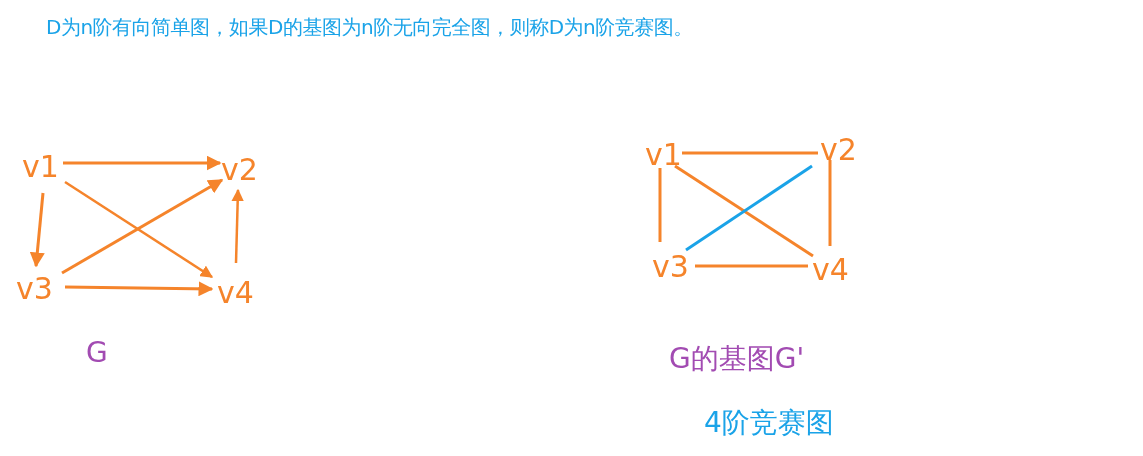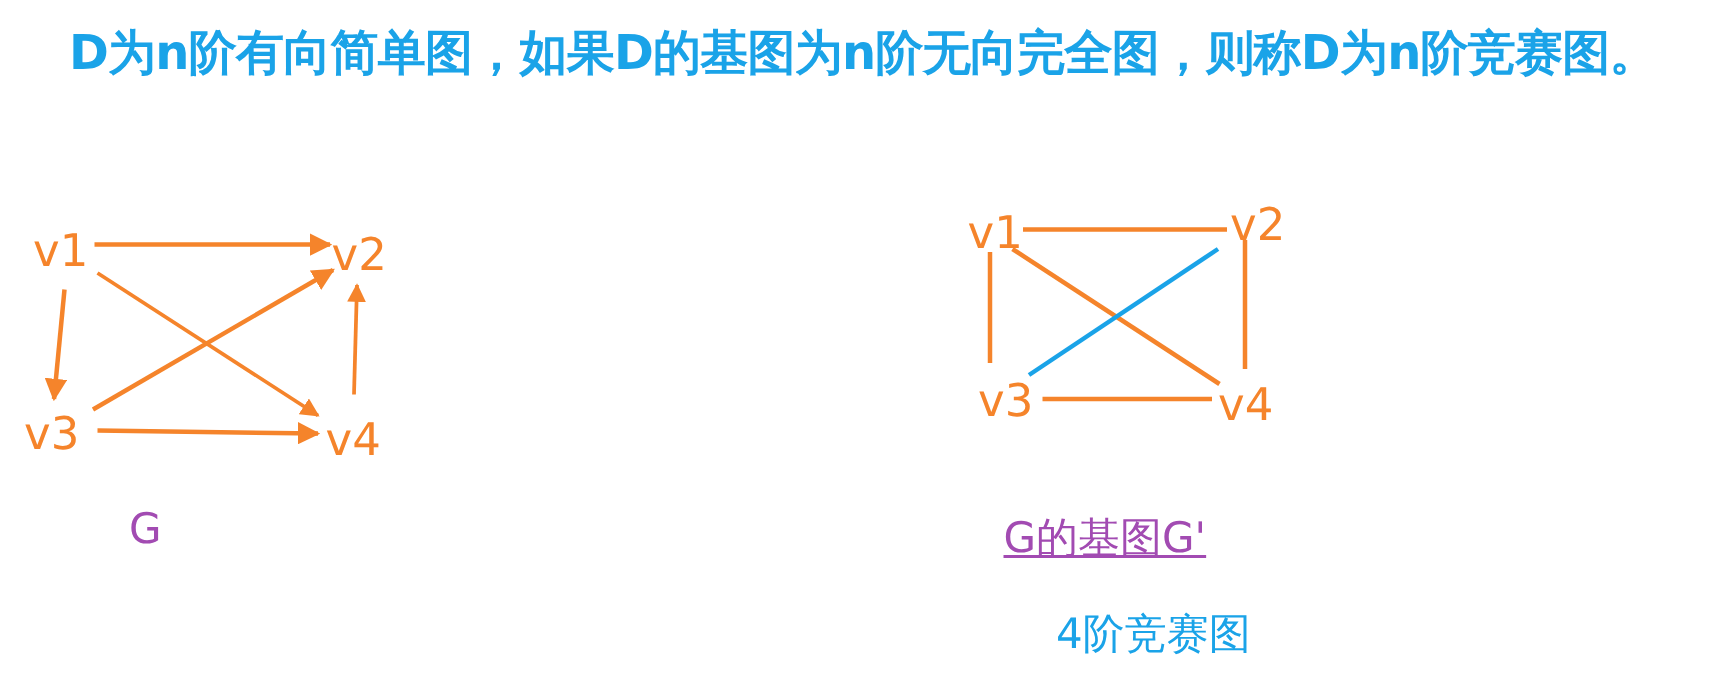--- a/index.html
+++ b/index.html
@@ -1,24 +1,24 @@
 <!DOCTYPE html>
 <html><head>
 <meta charset="utf-8">
 <style>
   html, body { margin: 0; padding: 0; background: #ffffff; }
   body { width: 1143px; height: 456px; position: relative; overflow: hidden;
          font-family: "DejaVu Sans", "Liberation Sans", sans-serif; }
-  .title { position: absolute; left: 46px; top: 14px; font-size: 32px; color: #1aa3e8;
-           white-space: nowrap; letter-spacing: -0.5px; font-weight: bold; }
+  .title { position: absolute; left: 46px; top: 14px; font-size: 20px; color: #1aa3e8;
+           white-space: nowrap; letter-spacing: -0.5px; }
   svg.graph { position: absolute; left: 0; top: 0; }
   .vlabel { font-family: "DejaVu Sans", sans-serif; font-size: 30px; fill: #f5842b; }
   .caption { position: absolute; font-size: 28px; white-space: nowrap; }
   .cap-g { left: 86px; top: 336px; color: #a24bb2; }
-  .cap-base { left: 669px; top: 340px; color: #a24bb2; text-decoration: underline; }
+  .cap-base { left: 669px; top: 340px; color: #a24bb2; }
   .cap-t { left: 660px; top: 404px; color: #1aa3e8; margin-left: 44px; }
 </style>
 </head>
 <body>
 
 <div class="title">D为n阶有向简单图，如果D的基图为n阶无向完全图，则称D为n阶竞赛图。</div>
 
 <svg class="graph" width="1143" height="456" viewBox="0 0 1143 456">
   <defs>
     <marker id="arrow" viewBox="0 0 10 10" refX="9" refY="5" markerWidth="5" markerHeight="5" orient="auto-start-reverse">

